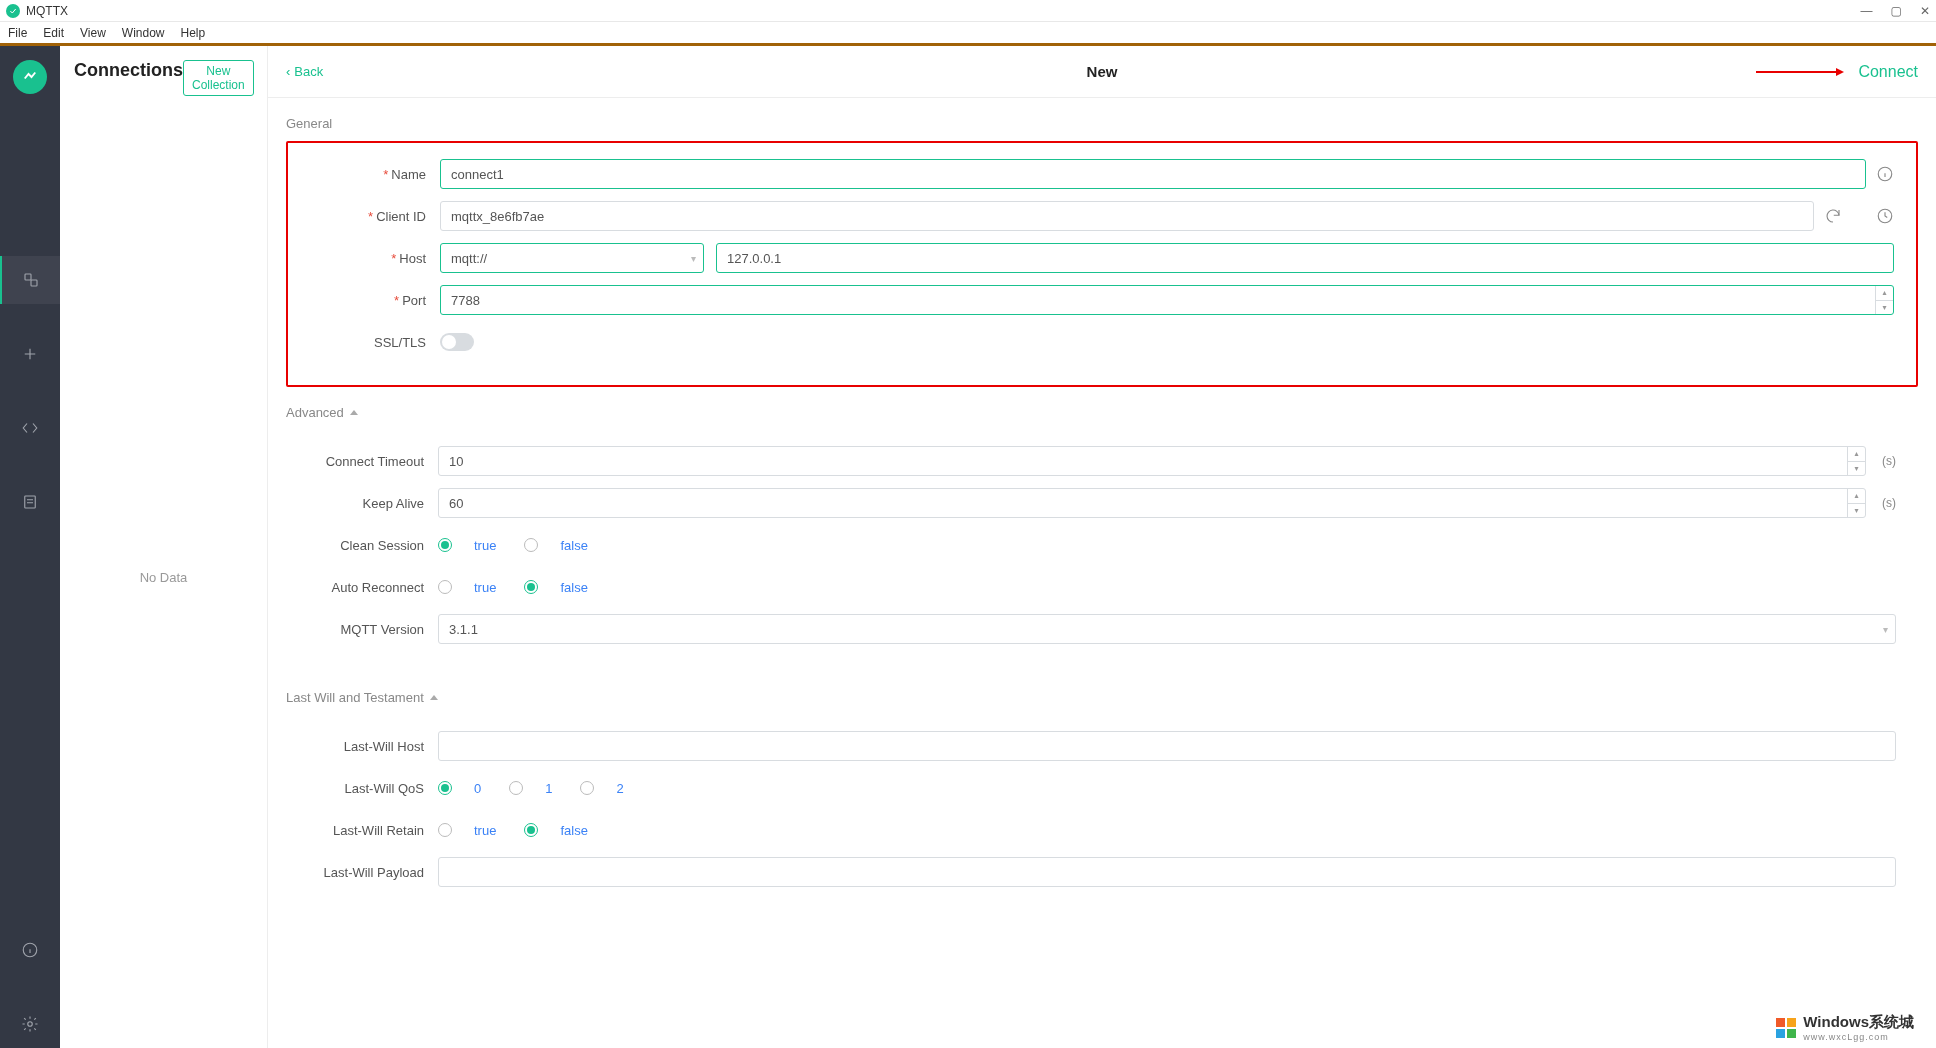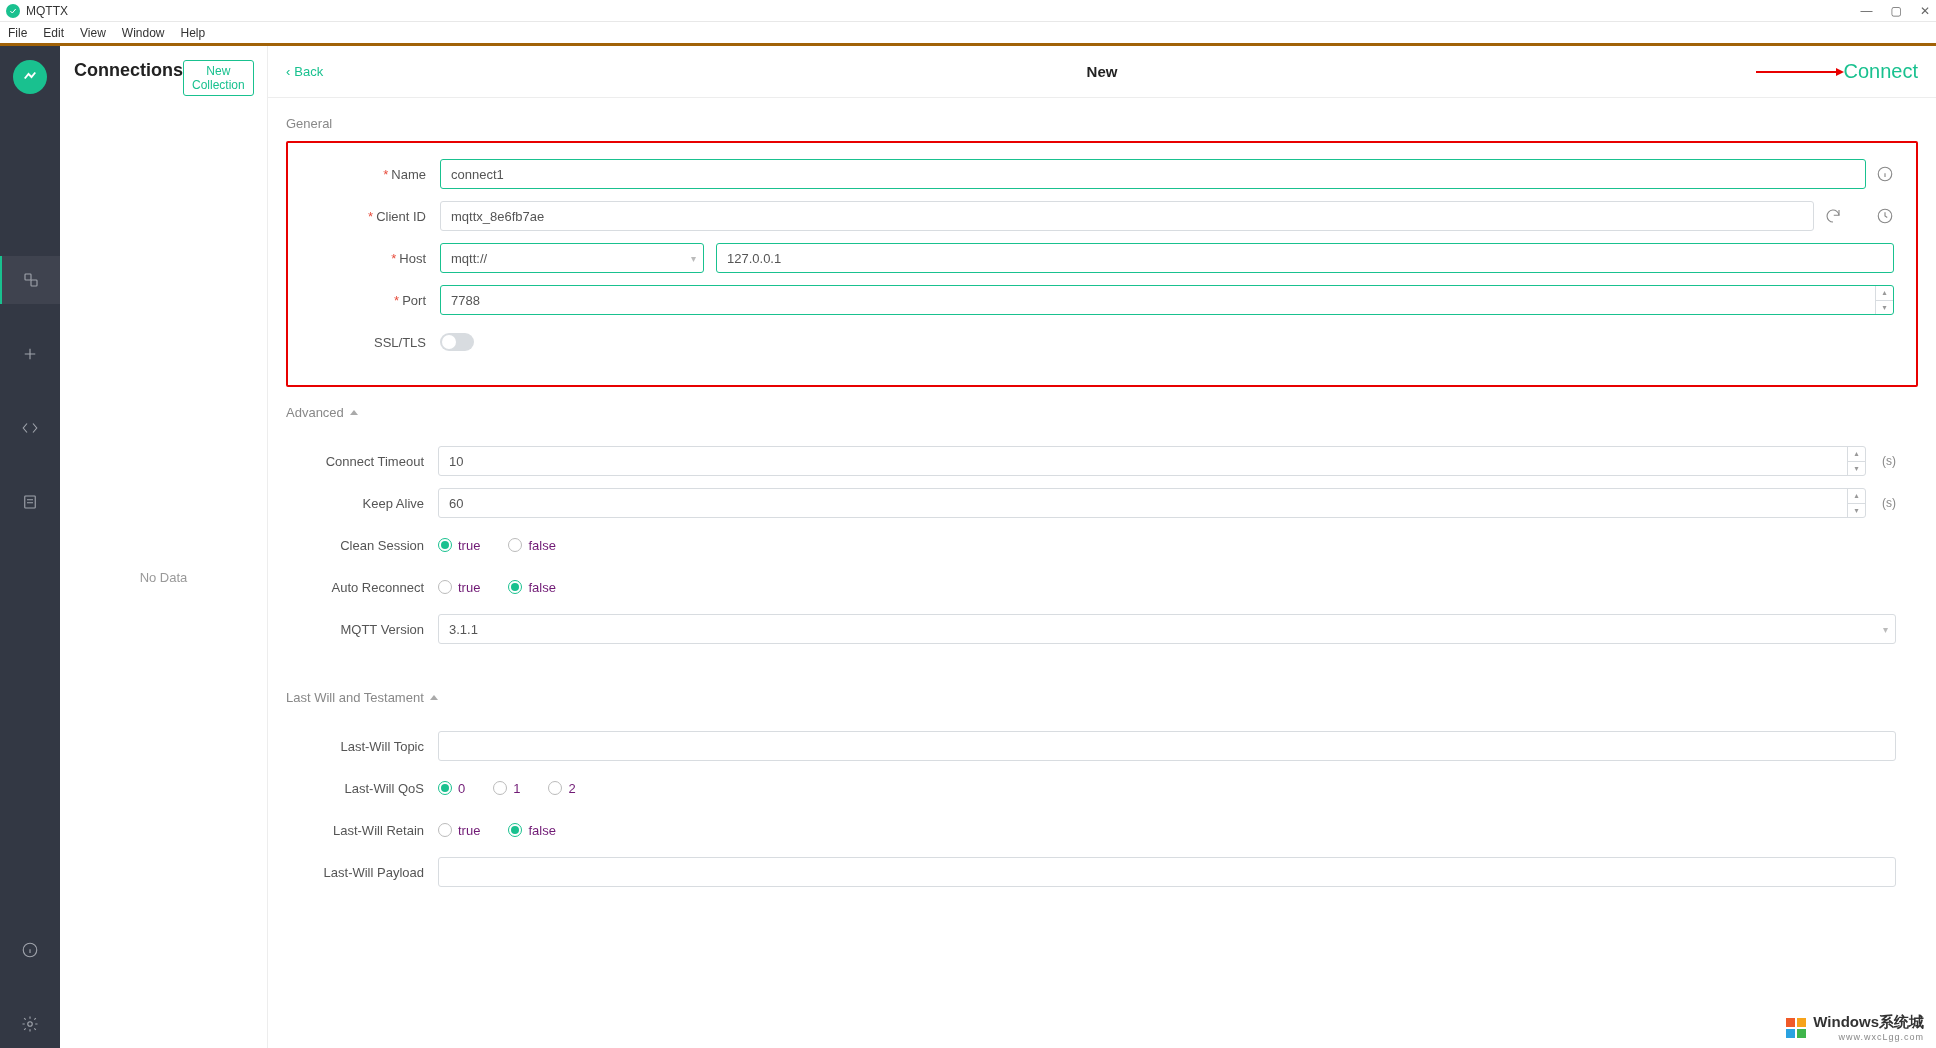--- a/index.html
+++ b/index.html
@@ -28,21 +28,21 @@
   .side-panel { width: 208px; border-right: 1px solid #ededed; display: flex; flex-direction: column; }
   .side-head { display: flex; justify-content: space-between; padding: 14px 14px 10px 14px; }
   .side-head h1 { font-size: 18px; font-weight: 700; color: #222; }
   .new-coll-btn { border: 1px solid #19c18f; color: #19c18f; background: #fff; font-size: 12px; padding: 3px 8px; border-radius: 3px; cursor: pointer; }
   .no-data { flex: 1; display: flex; align-items: center; justify-content: center; color: #999; font-size: 13px; }
 
   .content { flex: 1; display: flex; flex-direction: column; background: #fff; min-width: 0; overflow-y: auto; }
   .top-bar { height: 52px; border-bottom: 1px solid #ededed; display: flex; align-items: center; padding: 0 18px; position: relative; }
   .back-btn { color: #19c18f; font-size: 13px; cursor: pointer; display: flex; align-items: center; gap: 4px; }
   .top-title { position: absolute; left: 50%; transform: translateX(-50%); font-size: 15px; font-weight: 600; color: #222; }
-  .connect-btn { margin-left: auto; color: #19c18f; font-size: 20px; cursor: pointer; }
+  .connect-btn { margin-left: auto; color: #19c18f; font-size: 16px; cursor: pointer; }
   .red-arrow { position: absolute; right: 100px; width: 80px; height: 0; border-top: 2px solid #e80000; }
   .red-arrow::after { content: ""; position: absolute; right: -8px; top: -5px; border-left: 8px solid #e80000; border-top: 4px solid transparent; border-bottom: 4px solid transparent; }
 
   .form-scroll { padding: 0 18px 30px 18px; }
   .section-header { font-size: 13px; color: #888; margin: 18px 0 10px 0; display: flex; align-items: center; gap: 6px; cursor: pointer; }
   .section-header .caret { width: 0; height: 0; border-left: 4px solid transparent; border-right: 4px solid transparent; border-bottom: 5px solid #aaa; }
 
   .section-box { border: 2px solid #e80000; padding: 14px 22px 18px 22px; border-radius: 2px; }
   .section-plain { padding: 14px 22px 18px 22px; }
 
@@ -61,30 +61,30 @@
   .num-wrap .inp { padding-right: 24px; }
   .num-arrows { position: absolute; right: 1px; top: 1px; bottom: 1px; width: 18px; display: flex; flex-direction: column; border-left: 1px solid #d8dce0; }
   .num-arrows div { flex: 1; display: flex; align-items: center; justify-content: center; font-size: 8px; color: #999; cursor: pointer; }
   .num-arrows div:first-child { border-bottom: 1px solid #d8dce0; }
   .unit { color: #888; font-size: 12px; margin-left: 6px; }
 
   .toggle { width: 34px; height: 18px; background: #d8dce0; border-radius: 9px; position: relative; cursor: pointer; }
   .toggle .knob { width: 14px; height: 14px; background: #fff; border-radius: 50%; position: absolute; top: 2px; left: 2px; }
 
   .radio-group { display: flex; gap: 28px; }
-  .radio-item { display: flex; align-items: center; gap: 6px; cursor: pointer; font-size: 13px; color: #701a75; }
+  .radio-item { display: flex; align-items: center; gap: 22px; cursor: pointer; font-size: 13px; color: #3b82f6; }
   .radio-dot { width: 14px; height: 14px; border: 1px solid #bbb; border-radius: 50%; display: flex; align-items: center; justify-content: center; }
   .radio-dot.on { border-color: #19c18f; }
   .radio-dot.on::after { content: ""; width: 8px; height: 8px; background: #19c18f; border-radius: 50%; }
 
   .select-wrap { position: relative; flex: 1; }
   .select-wrap .inp { padding-right: 24px; cursor: pointer; }
   .select-arrow { position: absolute; right: 8px; top: 50%; transform: translateY(-50%); color: #bbb; font-size: 10px; pointer-events: none; }
 
-  .watermark { position: fixed; right: 12px; bottom: 6px; display: flex; align-items: center; gap: 6px; font-size: 15px; font-weight: 700; color: #333; text-align: right; }
+  .watermark { position: fixed; right: 22px; bottom: 6px; display: flex; align-items: center; gap: 6px; font-size: 15px; font-weight: 700; color: #333; }
   .watermark .wlogo { display: flex; }
   .watermark .sq { width: 9px; height: 9px; margin: 1px; }
   .watermark .sub { font-size: 9px; font-weight: 400; color: #888; letter-spacing: 1px; }
 </style>
 </head>
 <body>
 
 <div class="title-bar">
   <span class="logo">
     <svg viewBox="0 0 24 24">
@@ -324,21 +324,21 @@
       </div>
 
       <div class="section-header">
         <span>Last Will and Testament</span>
           <span class="caret"></span>
       </div>
 
       <div class="section-plain">
 
         <div class="form-row">
-          <div class="form-label">Last-Will Topic</div>
+          <div class="form-label">Last-Will Host</div>
           <div class="field-wrap">
               <input class="inp" value="" style="">
             </div>
         </div>
 
         <div class="form-row">
           <div class="form-label">Last-Will QoS</div>
           <div class="field-wrap">
             <div class="radio-group">
               <div class="radio-item">

